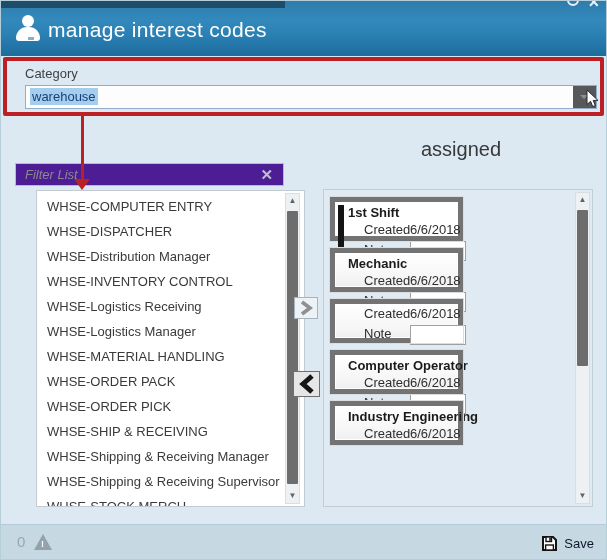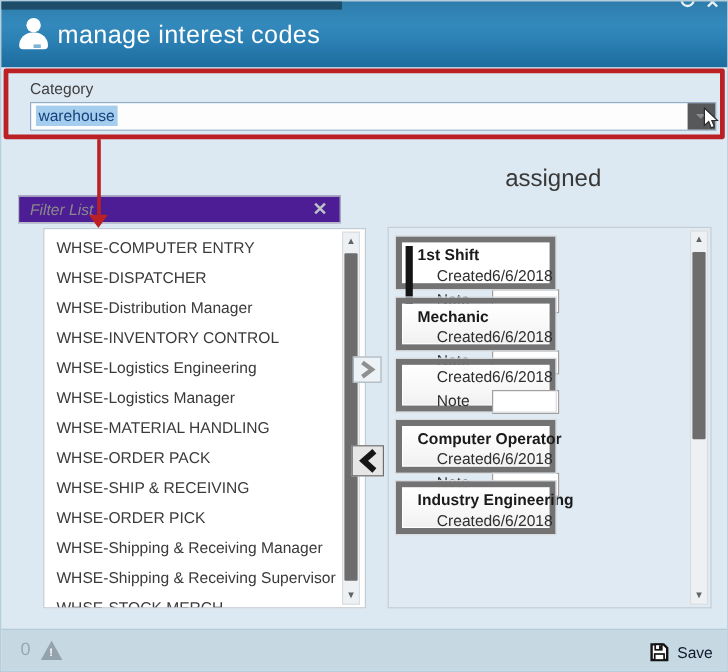--- a/index.html
+++ b/index.html
@@ -142,26 +142,26 @@
     <span class="filter-placeholder">Filter List</span>
     <span class="filter-clear">✕</span>
   </div>
 
   <div class="available-list">
     <div class="list-items">
       <div class="list-item"><span>WHSE-COMPUTER ENTRY</span></div>
         <div class="list-item"><span>WHSE-DISPATCHER</span></div>
         <div class="list-item"><span>WHSE-Distribution Manager</span></div>
         <div class="list-item"><span>WHSE-INVENTORY CONTROL</span></div>
-        <div class="list-item"><span>WHSE-Logistics Engineering</span></div>
+        <div class="list-item"><span>WHSE-Logistics Receiving</span></div>
         <div class="list-item"><span>WHSE-Logistics Manager</span></div>
         <div class="list-item"><span>WHSE-MATERIAL HANDLING</span></div>
         <div class="list-item"><span>WHSE-ORDER PACK</span></div>
+        <div class="list-item"><span>WHSE-ORDER PICK</span></div>
         <div class="list-item"><span>WHSE-SHIP &amp; RECEIVING</span></div>
-        <div class="list-item"><span>WHSE-ORDER PICK</span></div>
         <div class="list-item"><span>WHSE-Shipping &amp; Receiving Manager</span></div>
         <div class="list-item"><span>WHSE-Shipping &amp; Receiving Supervisor</span></div>
         <div class="list-item"><span>WHSE-STOCK MERCH</span></div>
     </div>
     <div class="scrollbar avail-scrollbar">
       <div class="sb-up">▲</div>
       <div class="sb-thumb avail-thumb"></div>
       <div class="sb-down">▼</div>
     </div>
   </div>

